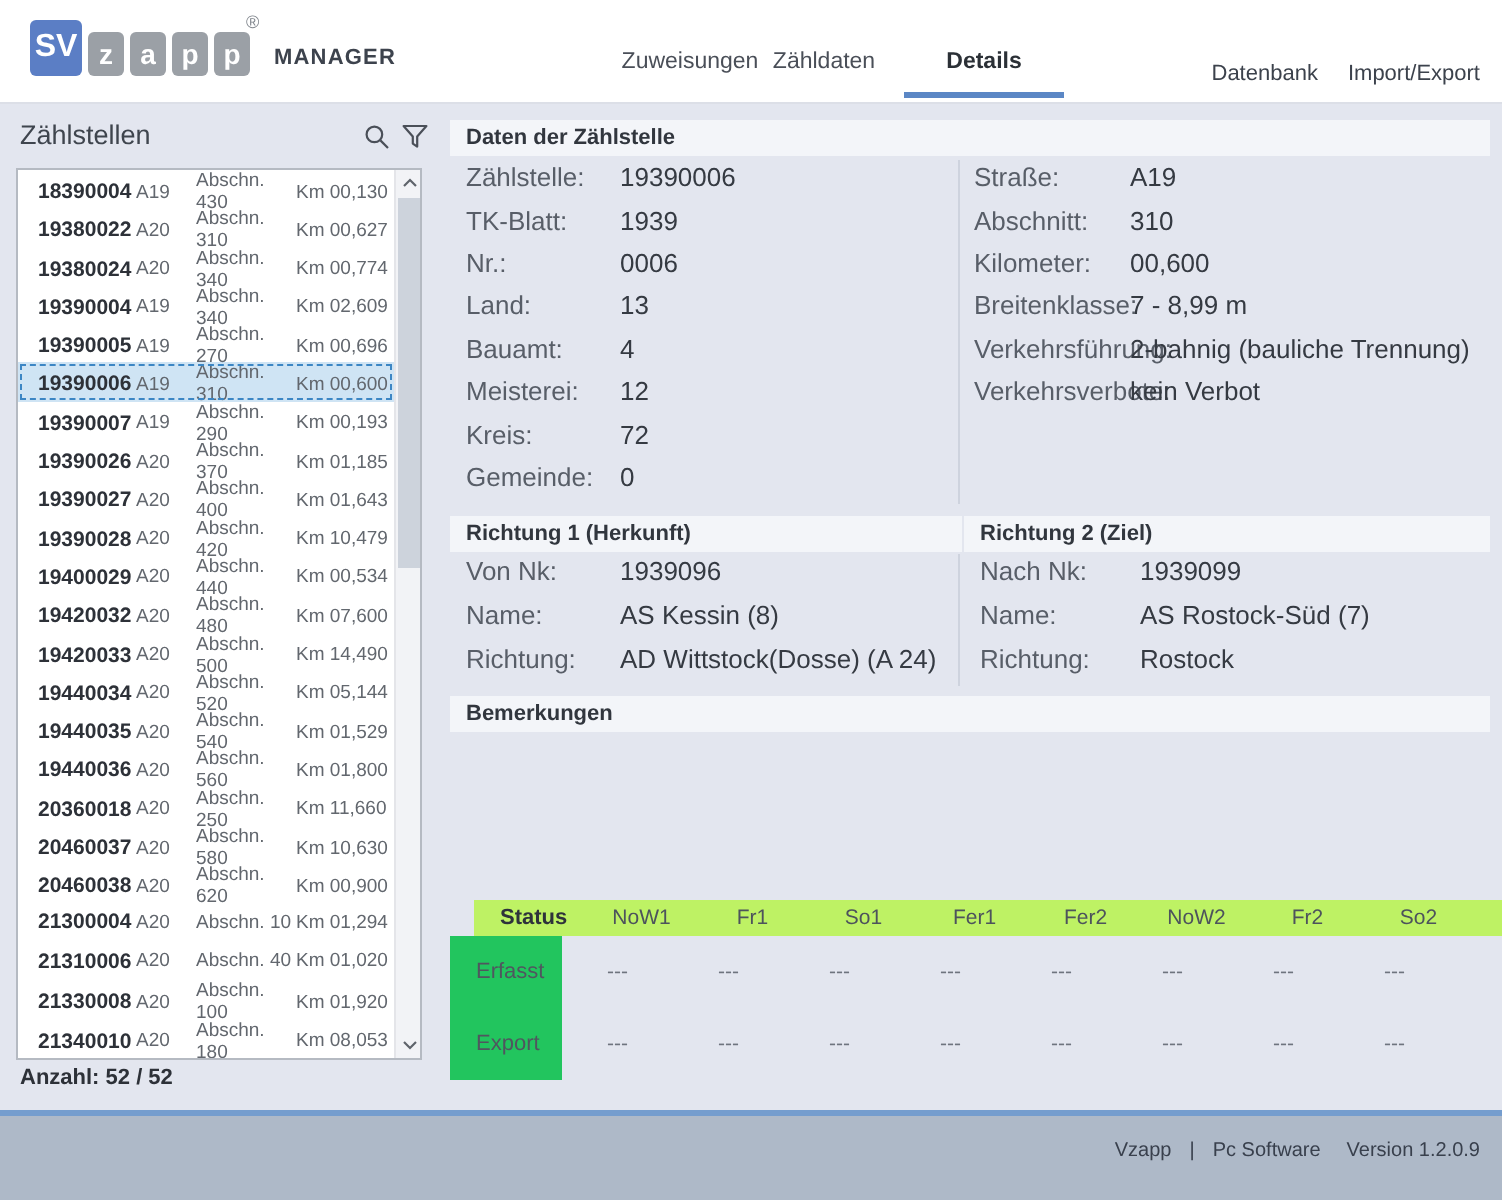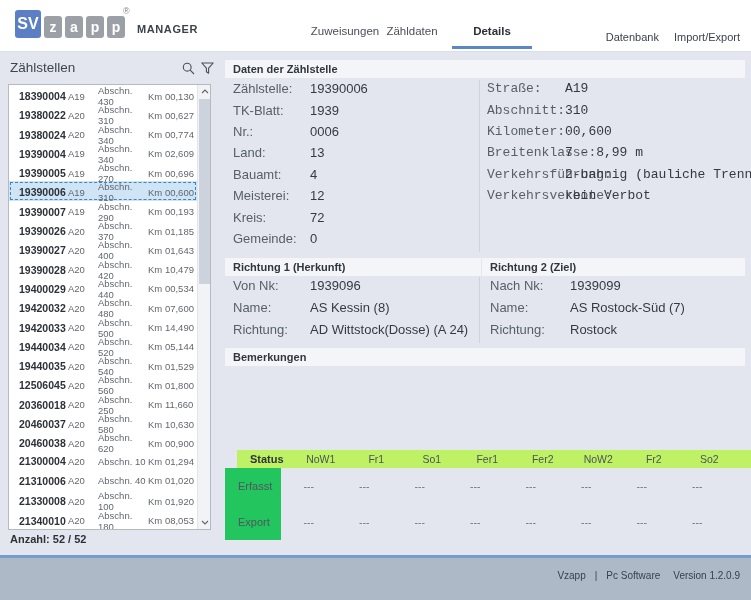--- a/index.html
+++ b/index.html
@@ -47,21 +47,21 @@
 
   
   .sec-head{position:absolute;background:#f3f5f9;height:18px;line-height:18px;font-size:11px;
             font-weight:bold;color:#31363e;padding-left:8px;box-sizing:border-box;}
   #sec-station{left:225px;top:60px;width:520px;}
   #sec-r1{left:225px;top:258px;width:256px;}
   #sec-r2{left:482px;top:258px;width:263px;}
   #sec-rem{left:225px;top:348px;width:520px;}
   .fields{position:absolute;}
   #st-left{left:233px;top:78px;width:244px;}
-  #st-right{left:487px;top:78px;width:256px;font-family:Liberation Mono, monospace;}
+  #st-right{left:487px;top:78px;width:256px;}
   #r1-fields{left:233px;top:274px;width:244px;}
   #r2-fields{left:490px;top:274px;width:252px;}
   .f-row{height:21.4px;display:flex;align-items:center;font-size:13px;}
   #r1-fields .f-row,#r2-fields .f-row{height:22px;}
   .f-label{flex:none;width:77px;color:#585e68;}
   #st-right .f-label{width:78px;} #r2-fields .f-label{width:80px;}
   .f-value{color:#353a42;white-space:nowrap;}
   .vdiv{position:absolute;width:1px;background:#ced3de;}
   #div1{left:479px;top:80px;height:172px;}
   #div2{left:479px;top:277px;height:66px;}
@@ -203,21 +203,21 @@
         <span class="c-sec">Abschn. 520</span>
         <span class="c-km">Km 05,144</span>
       </div>
       <div class="lrow">
         <span class="c-id">19440035</span>
         <span class="c-road">A20</span>
         <span class="c-sec">Abschn. 540</span>
         <span class="c-km">Km 01,529</span>
       </div>
       <div class="lrow">
-        <span class="c-id">12506045</span>
+        <span class="c-id">19440036</span>
         <span class="c-road">A20</span>
         <span class="c-sec">Abschn. 560</span>
         <span class="c-km">Km 01,800</span>
       </div>
       <div class="lrow">
         <span class="c-id">20360018</span>
         <span class="c-road">A20</span>
         <span class="c-sec">Abschn. 250</span>
         <span class="c-km">Km 11,660</span>
       </div>

